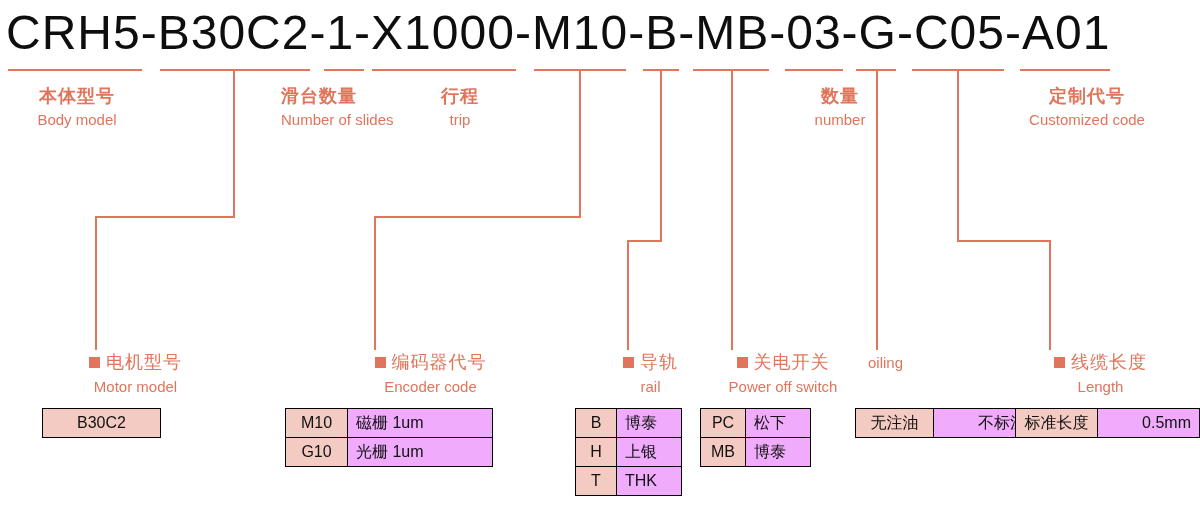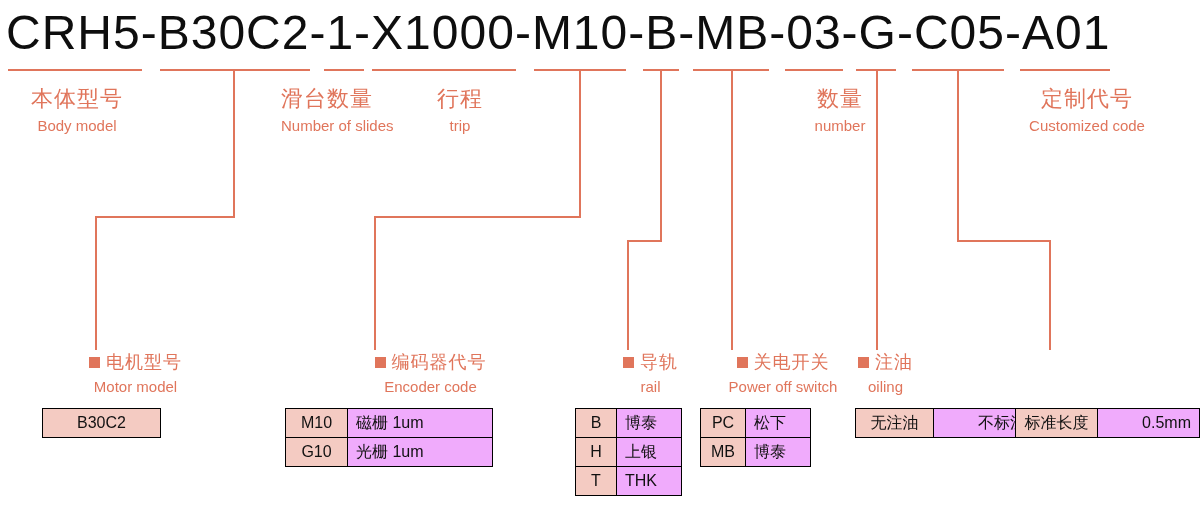--- a/index.html
+++ b/index.html
@@ -14,21 +14,21 @@
   .title {
     position:absolute; left:6px; top:4px; line-height:58px;
     font-size:48px; letter-spacing:1px; white-space:nowrap; color:#0e0e0e;
   }
 
   .seg  { position:absolute; top:69px; height:2px; background:var(--accent); }
   .line { position:absolute; background:var(--accent); }
 
   .tlabel { position:absolute; top:84px; text-align:center; color:var(--accent); }
   .tlabel.ta-left { text-align:left; }
-  .tlabel .zh { font-size:22px; letter-spacing:1px; }
+  .tlabel .zh { font-size:18px; letter-spacing:1px;font-weight:bold; }
   .tlabel .en { font-size:15px; margin-top:3px; }
 
   .blabel { position:absolute; top:350px; text-align:center; color:var(--accent); }
   .blabel .zh { font-size:18px; display:flex; align-items:center; justify-content:center; gap:6px; letter-spacing:1px; }
   .sq { width:11px; height:11px; background:var(--accent); display:inline-block; flex:0 0 auto; }
   .blabel .en { font-size:15px; margin-top:4px; }
 
   table.tbl { position:absolute; top:408px; border-collapse:collapse; font-size:16px; color:#111; background:#f0abfc; }
   .tbl td { border:1px solid #000; height:29px; padding:0 8px; text-align:center; white-space:nowrap; }
   .tbl td.code { background:var(--cell-bg); }
@@ -117,25 +117,28 @@
     <div class="en">rail</div>
   </div>
   <div class="blabel" style="left:698px;width:170px">
     <div class="zh">
         <span class="sq"></span>
         <span>关电开关</span>
       </div>
     <div class="en">Power off switch</div>
   </div>
   <div class="blabel" style="left:828px;width:115px">
-    <div class="zh">
-        <span class="sq"></span>
-        <span>注油</span>
-      </div>
     <div class="en">oiling</div>
+  </div>
+  <div class="blabel" style="left:1028px;width:145px">
+    <div class="zh">
+        <span class="sq"></span>
+        <span>线缆长度</span>
+      </div>
+    <div class="en">Length</div>
   </div>
 
   <table class="tbl" style="left:42px">
     <tbody>
         <tr>
       <td class="code" style="width:118px">B30C2</td>
     </tr>
   </tbody>
     </table>
 

